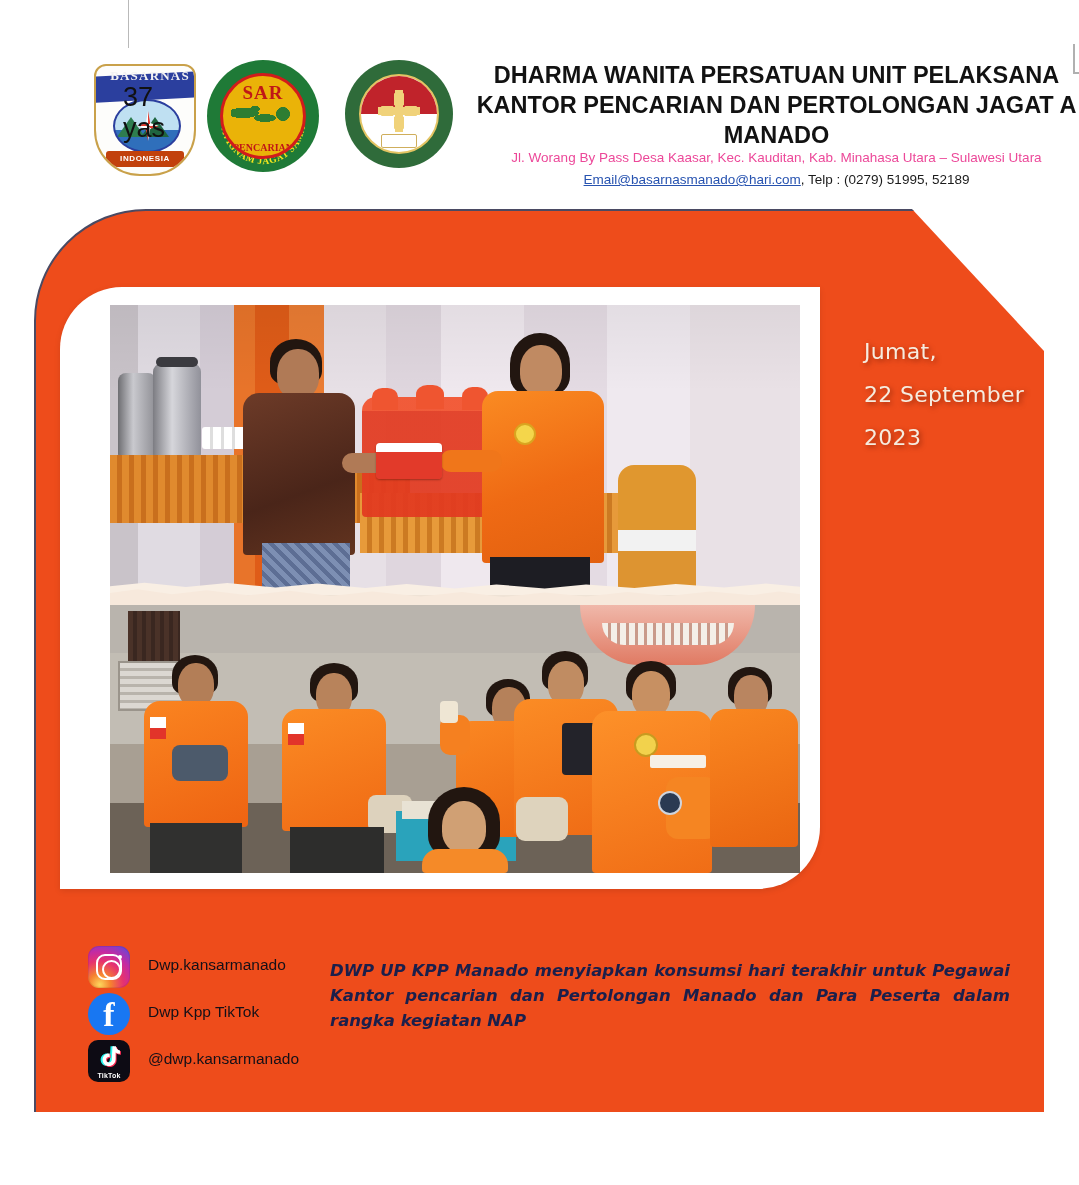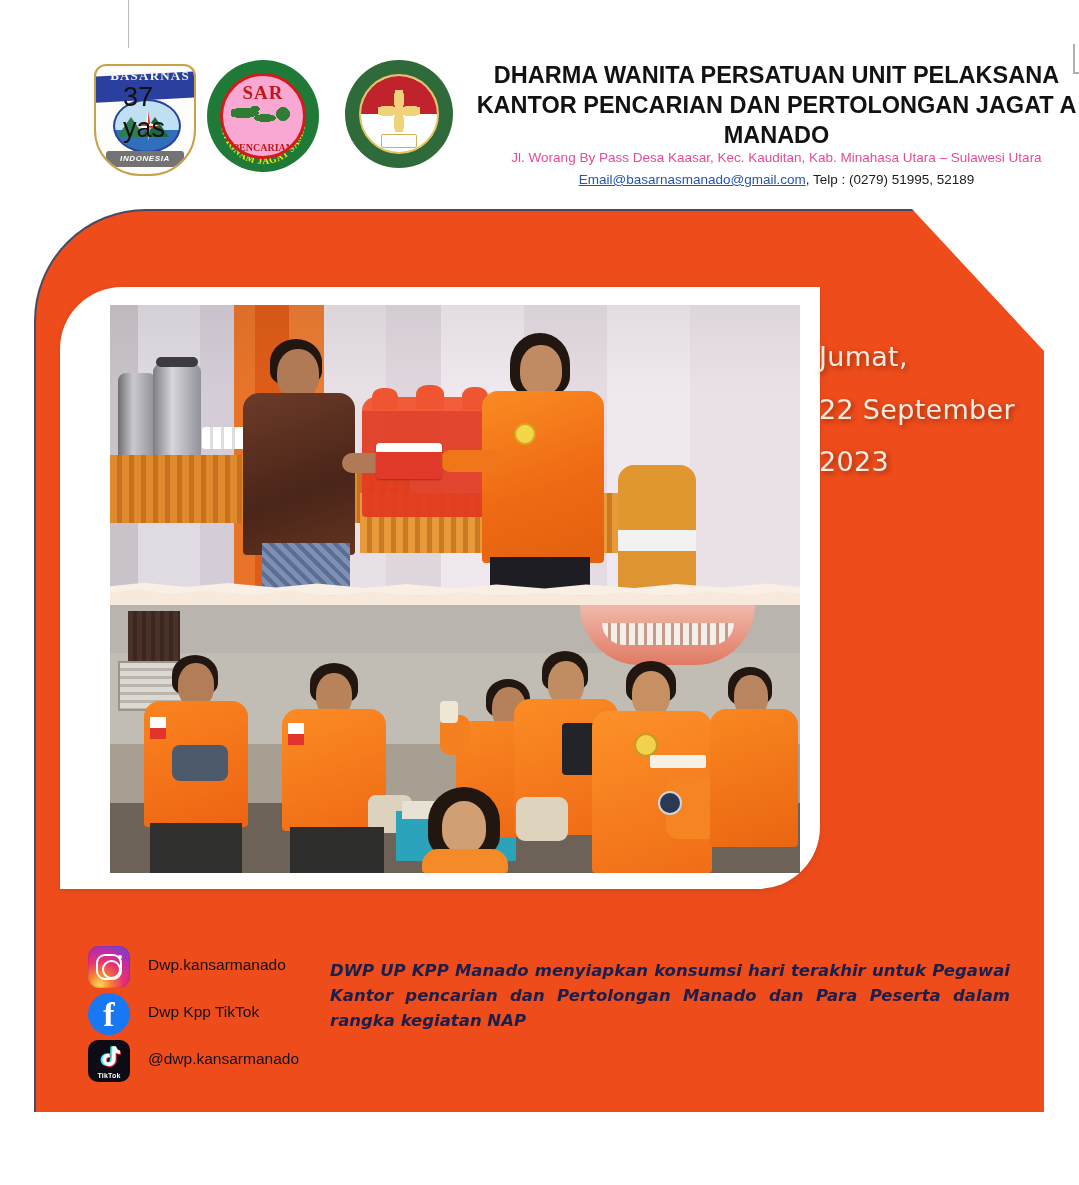--- a/index.html
+++ b/index.html
@@ -27,31 +27,31 @@
           border:2px solid #2b3f9e;overflow:hidden;}
   .mnt{position:absolute;bottom:14px;width:0;height:0;
           border-left:14px solid transparent;border-right:14px solid transparent;
           border-bottom:20px solid #2e7d4f;}
   .mnt.a{left:2px;}.mnt.b{left:26px;border-bottom-color:#1f6540;}
   .compass{position:absolute;left:22px;top:10px;width:22px;height:30px;
           background:conic-gradient(#e23b2e 0 12%,#fff 12% 25%,#e23b2e 25% 37%,#fff 37% 50%,
                      #e23b2e 50% 62%,#fff 62% 75%,#e23b2e 75% 87%,#fff 87% 100%);
           clip-path:polygon(50% 0,60% 40%,100% 50%,60% 60%,50% 100%,40% 60%,0 50%,40% 40%);}
   .ribbon{position:absolute;left:10px;bottom:7px;width:78px;height:16px;
-          background:#737373;border-radius:3px;font-style:italic;}
+          background:#c2410c;border-radius:3px;}
   .ribbon span{display:block;text-align:center;color:#fff;font-size:8px;
           font-weight:bold;line-height:16px;letter-spacing:.6px;}
   #anniv-text{position:absolute;left:33px;top:22px;font-size:27px;color:#111;
           font-family:"Liberation Sans",sans-serif;}
   #margin-mark-left{position:absolute;left:68px;top:0px;width:1px;height:48px;background:#b9b9b9;}
 
   
   #logo-sar{left:117px;width:112px;height:112px;border-radius:50%;
           background:#1f7a37;display:flex;align-items:center;justify-content:center;}
-  #logo-sar .inner{width:80px;height:80px;border-radius:50%;background:#f9a8d4;
+  #logo-sar .inner{width:80px;height:80px;border-radius:50%;background:#eab308;
           border:3px solid #d21b1b;position:relative;overflow:hidden;}
   #logo-sar .sar-txt{position:absolute;top:6px;left:0;width:100%;text-align:center;
           color:#c01717;font-weight:bold;font-size:19px;font-family:"Liberation Serif",serif;
           letter-spacing:1px;}
   #logo-sar .nas-txt{position:absolute;bottom:3px;left:0;width:100%;text-align:center;
           color:#c01717;font-weight:bold;font-size:10px;font-family:"Liberation Serif",serif;}
   #logo-sar .archipel{position:absolute;top:29px;left:8px;width:64px;height:24px;
           background:
            radial-gradient(ellipse 16px 5px at 12px 8px,#2e7d32 99%,transparent),
            radial-gradient(ellipse 11px 4px at 34px 13px,#2e7d32 99%,transparent),
@@ -122,22 +122,22 @@
       100% 100%,0 100%);}
   #torn2{position:absolute;left:0;top:268px;width:690px;height:22px;background:#f9efe4;
      clip-path:polygon(0 60%,5% 44%,11% 64%,17% 46%,24% 66%,30% 48%,37% 68%,43% 50%,
       50% 70%,56% 52%,63% 70%,69% 52%,76% 68%,82% 50%,89% 66%,95% 48%,100% 62%,
       100% 100%,0 100%);}
   .head{position:absolute;border-radius:48% 48% 42% 42%;background:#6b4a38;}
   .body{position:absolute;border-radius:16px 16px 4px 4px;}
   .hair{position:absolute;border-radius:50% 50% 30% 30%;background:#221610;}
 
   
-  #date-block{position:absolute;left:783px;top:120px;width:200px;
-          color:#f6ecdf;font-size:27px;line-height:1.95;letter-spacing:.3px;
+  #date-block{position:absolute;left:828px;top:120px;width:200px;
+          color:#f6ecdf;font-size:22px;line-height:1.95;letter-spacing:.3px;
           text-shadow:2px 2px 5px rgba(90,20,0,.55);
           font-family:"DejaVu Sans",sans-serif;}
   #date-block div{white-space:nowrap;}
 
   
   #social{position:absolute;left:26px;top:735px;width:290px;}
   .social-item{position:relative;height:46px;margin-bottom:1px;}
   .social-item .s-icon{position:absolute;left:26px;top:0;width:42px;height:42px;}
   .social-item .s-label{position:absolute;left:86px;top:10px;font-size:15.5px;color:#141018;}
 
@@ -212,21 +212,21 @@
         <div class="dwp-red"></div>
         <div class="dwp-flower"></div>
         <div class="dwp-book"></div>
       </div>
     </div>
   </div>
 
   <div id="org-title">DHARMA WANITA PERSATUAN UNIT PELAKSANA KANTOR PENCARIAN DAN PERTOLONGAN JAGAT A MANADO</div>
   <div id="org-address">Jl. Worang By Pass Desa Kaasar, Kec. Kauditan, Kab. Minahasa Utara – Sulawesi Utara</div>
   <div id="org-contact">
-    <span id="org-email">Email@basarnasmanado@gmail.com</span><span>, Telp : (0279) 51995, 52189</span>
+    <span id="org-email">Email@basarnasmanado@hari.com</span><span>, Telp : (0279) 51995, 52189</span>
   </div>
 </div>
 
 <div id="poster">
 
   <div id="photo-card">
     <div id="photo-stack">
 
       <div class="photo" id="photo-top">
 

